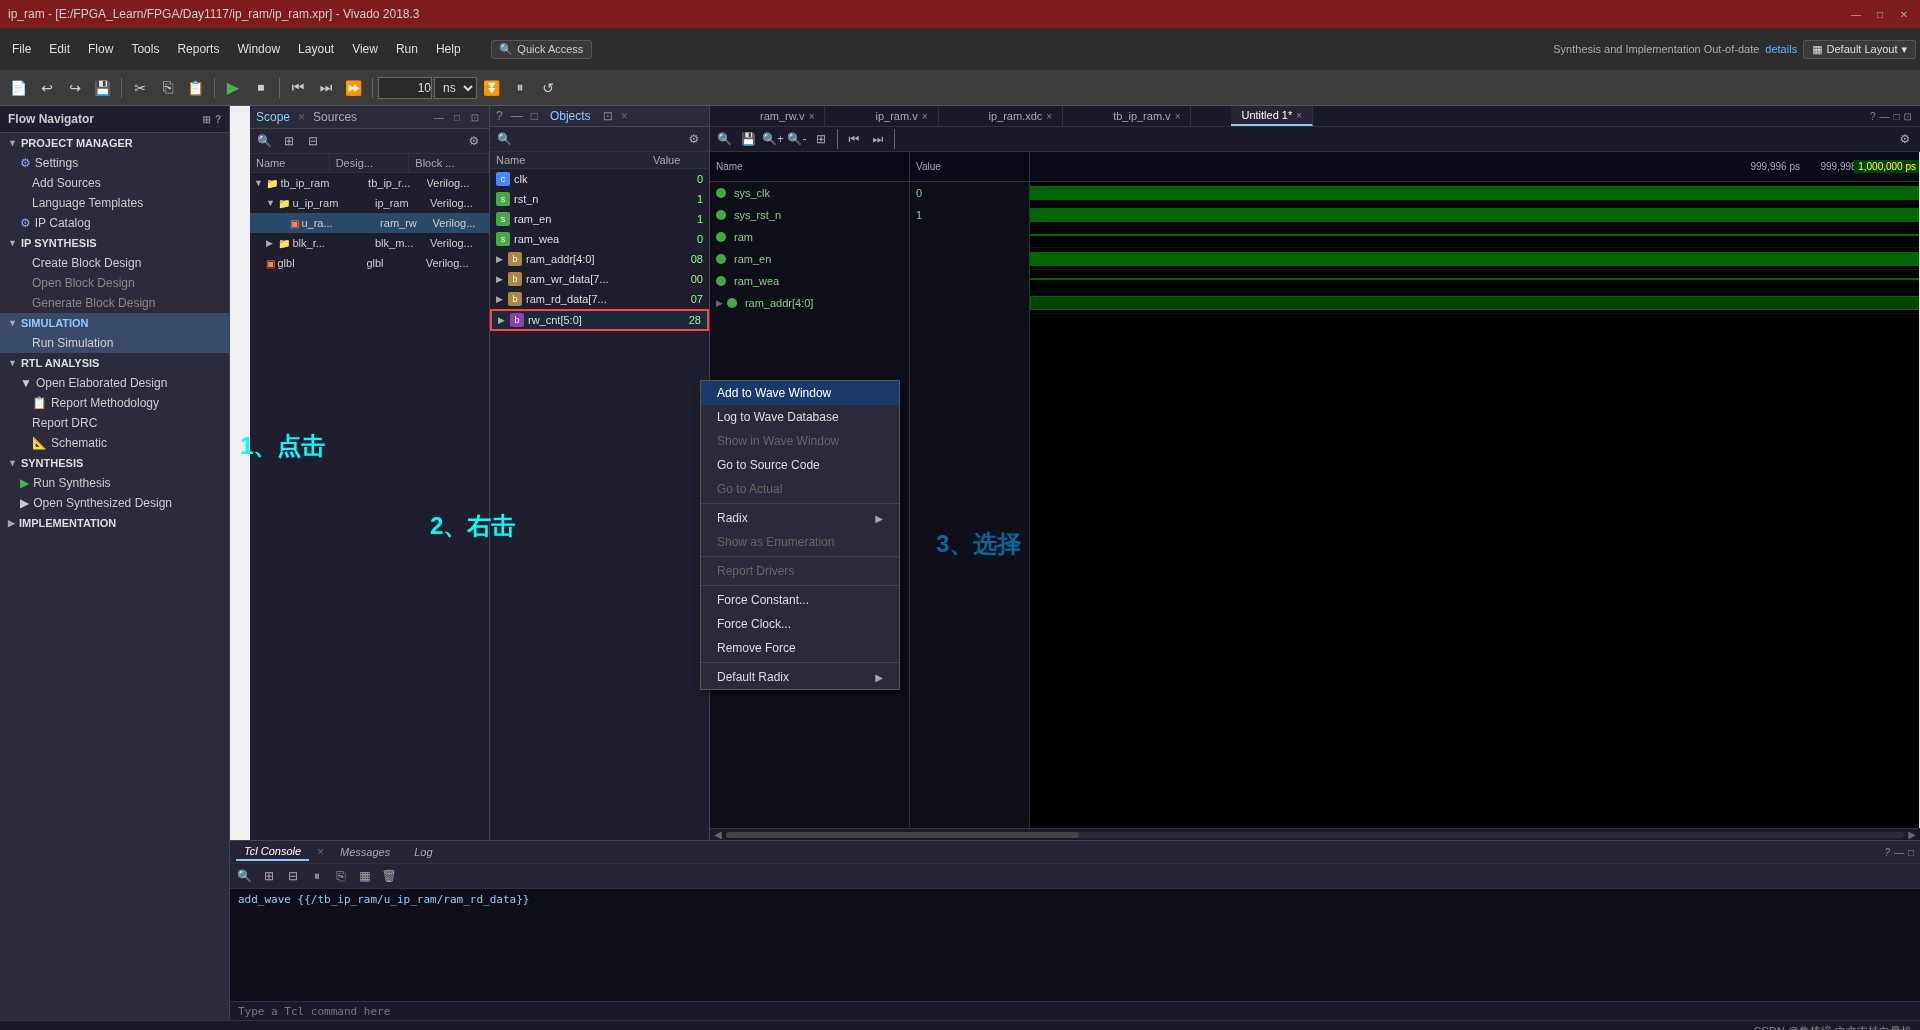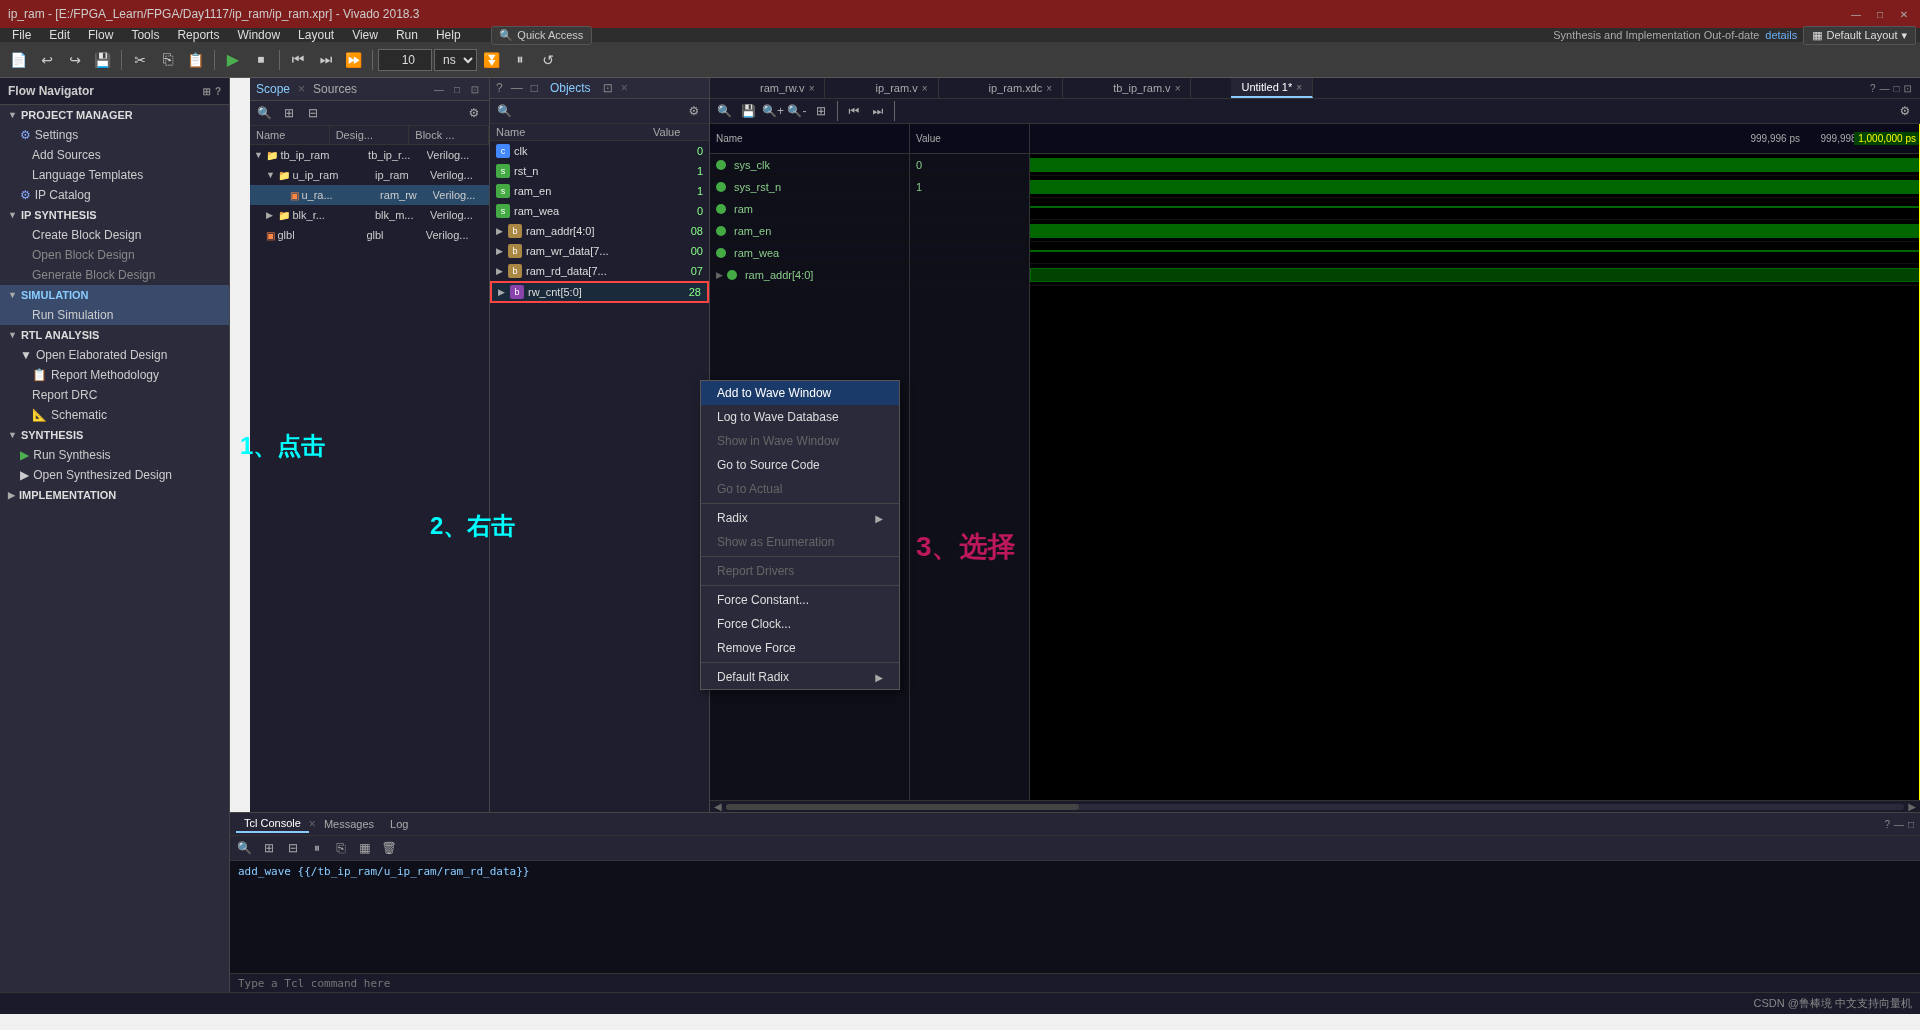--- a/index.html
+++ b/index.html
@@ -4,32 +4,32 @@
   <style>
     * { box-sizing: border-box; margin: 0; padding: 0; }
     body { font-family: 'Segoe UI', Arial, sans-serif; font-size: 12px; background: #f0f0f0; overflow: hidden; width: 1920px; height: 1030px; }
     
     
     #title-bar { background: #7f1d1d; color: #ccc; height: 28px; display: flex; align-items: center; padding: 0 8px; justify-content: space-between; }
     #title-bar .controls { display: flex; gap: 8px; }
     #title-bar .win-btn { width: 16px; height: 16px; display: inline-flex; align-items: center; justify-content: center; cursor: pointer; font-size: 10px; color: #aaa; }
     
     
-    #menu-bar { background: #2d2d2d; color: #ddd; height: 14px; display: flex; align-items: center; padding: 0 4px; gap: 2px; justify-content: center; }
+    #menu-bar { background: #2d2d2d; color: #ddd; height: 42px; display: flex; align-items: center; padding: 0 4px; gap: 2px; justify-content: center; }
     .menu-item { padding: 2px 8px; cursor: pointer; font-size: 12px; }
     .quick-access { margin-left: 20px; background: #3a3a3a; border: 1px solid #555; padding: 2px 8px; border-radius: 3px; display: flex; align-items: center; gap: 4px; color: #ccc; font-size: 11px; }
     .menu-right { margin-left: auto; color: #aaa; font-size: 11px; display: flex; align-items: center; gap: 6px; }
     .details-link { color: #6ab0f5; cursor: pointer; }
     .layout-dropdown { background: #3a3a3a; border: 1px solid #555; padding: 2px 8px; border-radius: 2px; color: #ddd; font-size: 11px; display: flex; align-items: center; gap: 4px; cursor: pointer; }
     
     
     #toolbar { background: #3c3c3c; height: 36px; display: flex; align-items: center; padding: 0 6px; gap: 2px; border-bottom: 1px solid #555; }
     .tb-btn { width: 26px; height: 26px; display: inline-flex; align-items: center; justify-content: center; cursor: pointer; border-radius: 2px; color: #ccc; font-size: 14px; }
     .tb-sep { width: 1px; height: 20px; background: #666; margin: 0 3px; }
-    .tb-input { background: #2a2a2a; border: 1px solid #666; color: #ddd; padding: 2px 16px; width: 54px; height: 22px; text-align: right; font-size: 12px; }
+    .tb-input { background: #2a2a2a; border: 1px solid #666; color: #ddd; padding: 2px 0; width: 54px; height: 22px; text-align: right; font-size: 12px; }
     .tb-select { background: #2a2a2a; border: 1px solid #666; color: #ddd; padding: 2px 4px; height: 22px; font-size: 12px; }
     .run-btn { color: #4caf50; font-size: 16px; }
     
     
     #main { display: flex; height: calc(1030px - 28px - 26px - 36px - 26px); }
     
     
     #flow-nav { width: 230px; background: #2b2b3b; color: #ccc; overflow-y: auto; border-right: 1px solid #444; flex-shrink: 0; }
     #flow-nav-header { background: #1e1e2e; padding: 6px 8px; font-weight: bold; font-size: 12px; display: flex; align-items: center; justify-content: space-between; border-bottom: 1px solid #444; }
     .nav-section { padding: 0; }
@@ -98,21 +98,21 @@
     #context-menu { position: absolute; background: #2a2a3a; border: 1px solid #555; z-index: 1000; min-width: 180px; box-shadow: 3px 3px 8px rgba(0,0,0,0.5); }
     .ctx-item { padding: 5px 16px; font-size: 12px; color: #ddd; cursor: pointer; display: flex; align-items: center; justify-content: space-between; }
     .ctx-item.active-item { background: #1a3a6a; color: #fff; }
     .ctx-item.disabled { color: #666; cursor: default; }
     .ctx-separator { height: 1px; background: #444; margin: 2px 0; }
     .ctx-arrow { font-size: 10px; color: #aaa; }
     
     
     #bottom-panels { height: 180px; border-top: 1px solid #444; display: flex; }
     #tcl-panel { flex: 1; background: #1e1e2e; display: flex; flex-direction: column; }
-    .tcl-header { background: #252535; padding: 2px 6px; display: flex; align-items: center; border-bottom: 1px solid #333; }
+    .tcl-header { background: #252535; padding: 2px 6px; display: flex; align-items: center; gap: 8px; border-bottom: 1px solid #333; font-style: italic; }
     .tcl-tab { padding: 2px 8px; font-size: 11px; color: #aaa; cursor: pointer; }
     .tcl-tab.active { color: #fff; border-bottom: 2px solid #88ccff; }
     .tcl-toolbar { background: #252535; padding: 2px 4px; display: flex; gap: 2px; border-bottom: 1px solid #333; }
     .tcl-body { flex: 1; padding: 4px 8px; overflow-y: auto; font-family: monospace; font-size: 11px; color: #88ccff; background: #0f0f1a; }
     .tcl-input-row { background: #1a1a2a; border-top: 1px solid #333; padding: 2px 8px; }
     .tcl-input { background: transparent; border: none; color: #ddd; font-family: monospace; font-size: 11px; width: 100%; outline: none; }
     
     
     .annotation { position: absolute; color: #00ffff; font-size: 28px; font-weight: bold; pointer-events: none; z-index: 100; }
     
@@ -656,17 +656,17 @@
   </div>
   <div class="ctx-separator"></div>
   <div class="ctx-item">
     <span>Default Radix</span>
     <span class="ctx-arrow">▶</span>
   </div>
 </div>
 
 <div class="annotation" style="left:240px;top:430px;font-size:24px;color:#00ffff">1、点击</div>
 <div class="annotation" style="left:430px;top:510px;font-size:24px;color:#00ffff">2、右击</div>
-<div class="annotation" style="left:916px;top:528px;font-size:28px;color:#be185d">3、选择</div>
+<div class="annotation" style="left:936px;top:528px;font-size:24px;color:#0369a1">3、选择</div>
 
 <div id="status-bar">
   <span>CSDN @鲁棒境 中文支持向量机</span>
 </div>
 
 </body></html>

